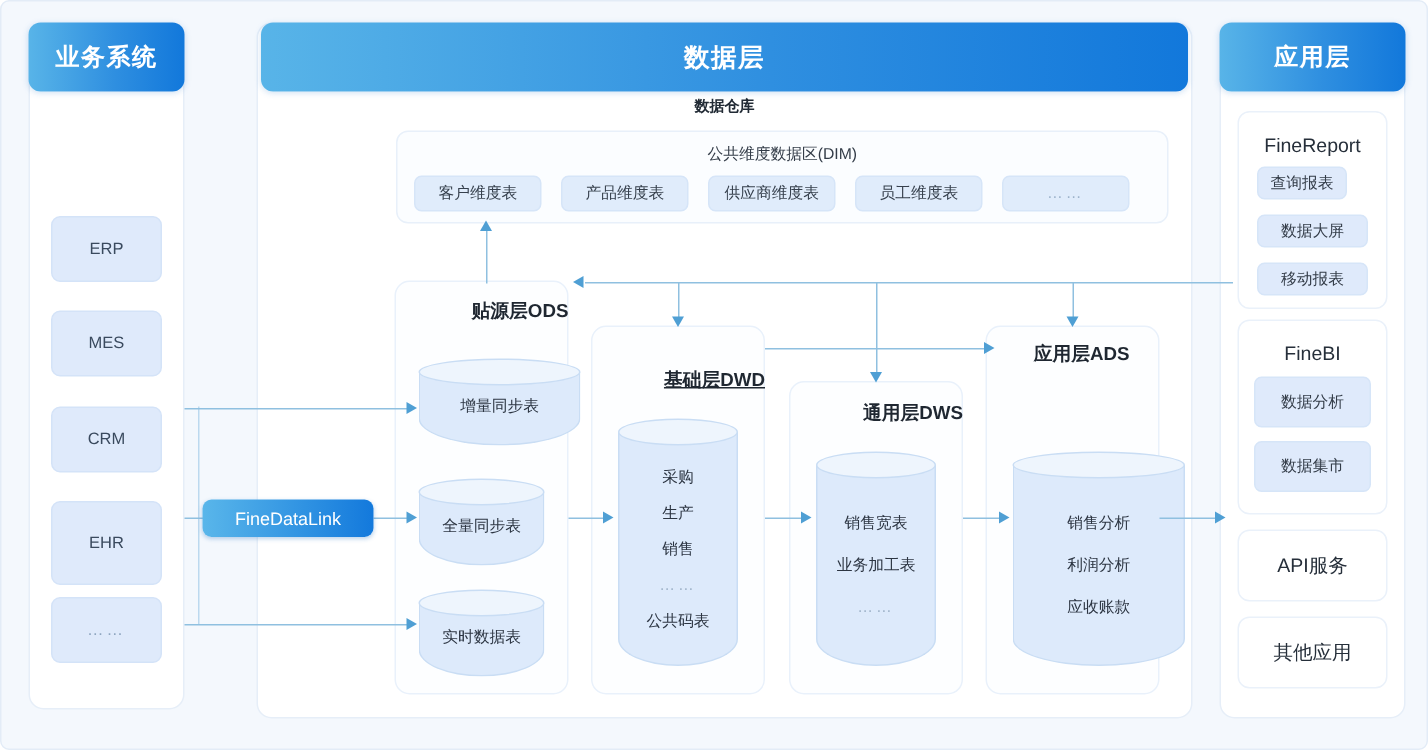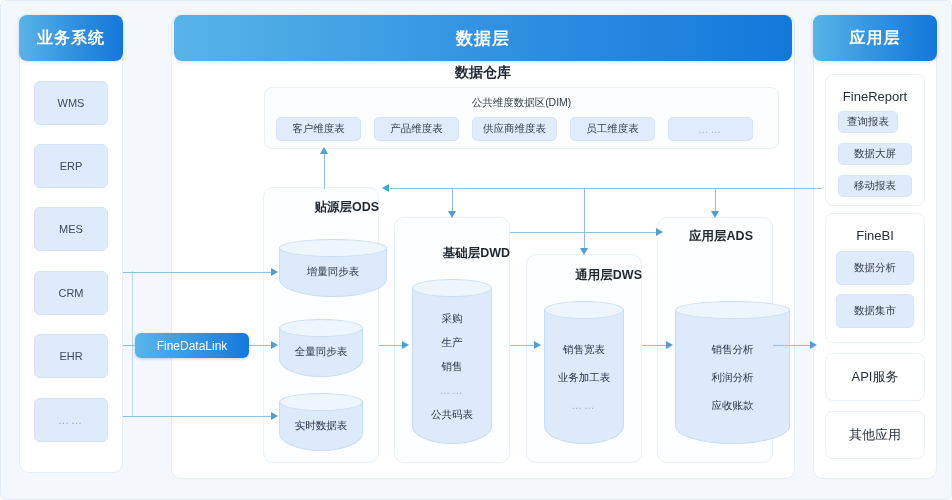--- a/index.html
+++ b/index.html
@@ -32,21 +32,21 @@
   .panel-head.big{font-size:17px;}
   
   .sys-tile{
     position:absolute;background:#dfeafb;border:1px solid #d4e3f8;
     border-radius:6px;display:flex;align-items:center;justify-content:center;
     font-size:11px;color:#3a4a5e;box-sizing:border-box;
   }
   .sys-tile.dots{color:#8fa6c0;letter-spacing:2px;font-size:11px;}
   
   .dw-title{
-    position:absolute;font-size:14px;font-weight:700;color:#222b35;
+    position:absolute;font-size:10px;font-weight:700;color:#222b35;
     text-align:center;
   }
   .dw-box{
     position:absolute;background:#fbfdff;border:1px solid #e8f0fa;
     border-radius:8px;box-sizing:border-box;
   }
   .dim-label{
     position:absolute;width:100%;text-align:center;top:8px;
     font-size:10.5px;color:#333c48;
   }
@@ -126,33 +126,30 @@
 </head>
 <body>
 
 <div id="canvas">
 
   <div class="panel" style="left:18px;top:14px;width:104px;height:458px;"></div>
   <div class="panel-head" style="left:18px;top:14px;width:104px;height:46px;">
     <span>业务系统</span>
   </div>
 
-  <div class="sys-tile" style="left:33px;top:80px;width:74px;height:44px;">
-    <span>WMS</span>
-  </div>
   <div class="sys-tile" style="left:33px;top:143px;width:74px;height:44px;">
     <span>ERP</span>
   </div>
   <div class="sys-tile" style="left:33px;top:206px;width:74px;height:44px;">
     <span>MES</span>
   </div>
   <div class="sys-tile" style="left:33px;top:270px;width:74px;height:44px;">
     <span>CRM</span>
   </div>
-  <div class="sys-tile" style="left:33px;top:333px;width:74px;height:44px;align-items:center;">
+  <div class="sys-tile" style="left:33px;top:333px;width:74px;height:56px;align-items:center;">
     <span>EHR</span>
   </div>
   <div class="sys-tile dots" style="left:33px;top:397px;width:74px;height:44px;">
     <span>……</span>
   </div>
 
   <div class="panel" style="left:170px;top:14px;width:624px;height:464px;"></div>
   <div class="panel-head big" style="left:173px;top:14px;width:618px;height:46px;">
     <span>数据层</span>
   </div>
@@ -200,21 +197,21 @@
   </div>
   <div class="cyl" style="left:278px;top:392px;width:84px;height:58px;">
     <div class="body"></div>
     <div class="top"></div>
     <div class="labels" style="padding-top:8px;">
       <span>实时数据表</span>
     </div>
   </div>
 
   <div class="layer" style="left:393px;top:216px;width:116px;height:246px;"></div>
-  <div class="layer-title" style="left:393px;top:244px;width:116px;">
+  <div class="layer-title" style="left:393px;top:244px;width:116px;text-decoration:underline;">
     <span>基础层DWD</span>
   </div>
   <div class="cyl" style="left:411px;top:278px;width:80px;height:165px;">
     <div class="body"></div>
     <div class="top"></div>
     <div class="labels" style="padding-top:10px;gap:13px;">
       <span>采购</span>
       <span>生产</span>
       <span>销售</span>
       <span class="dots">……</span>

